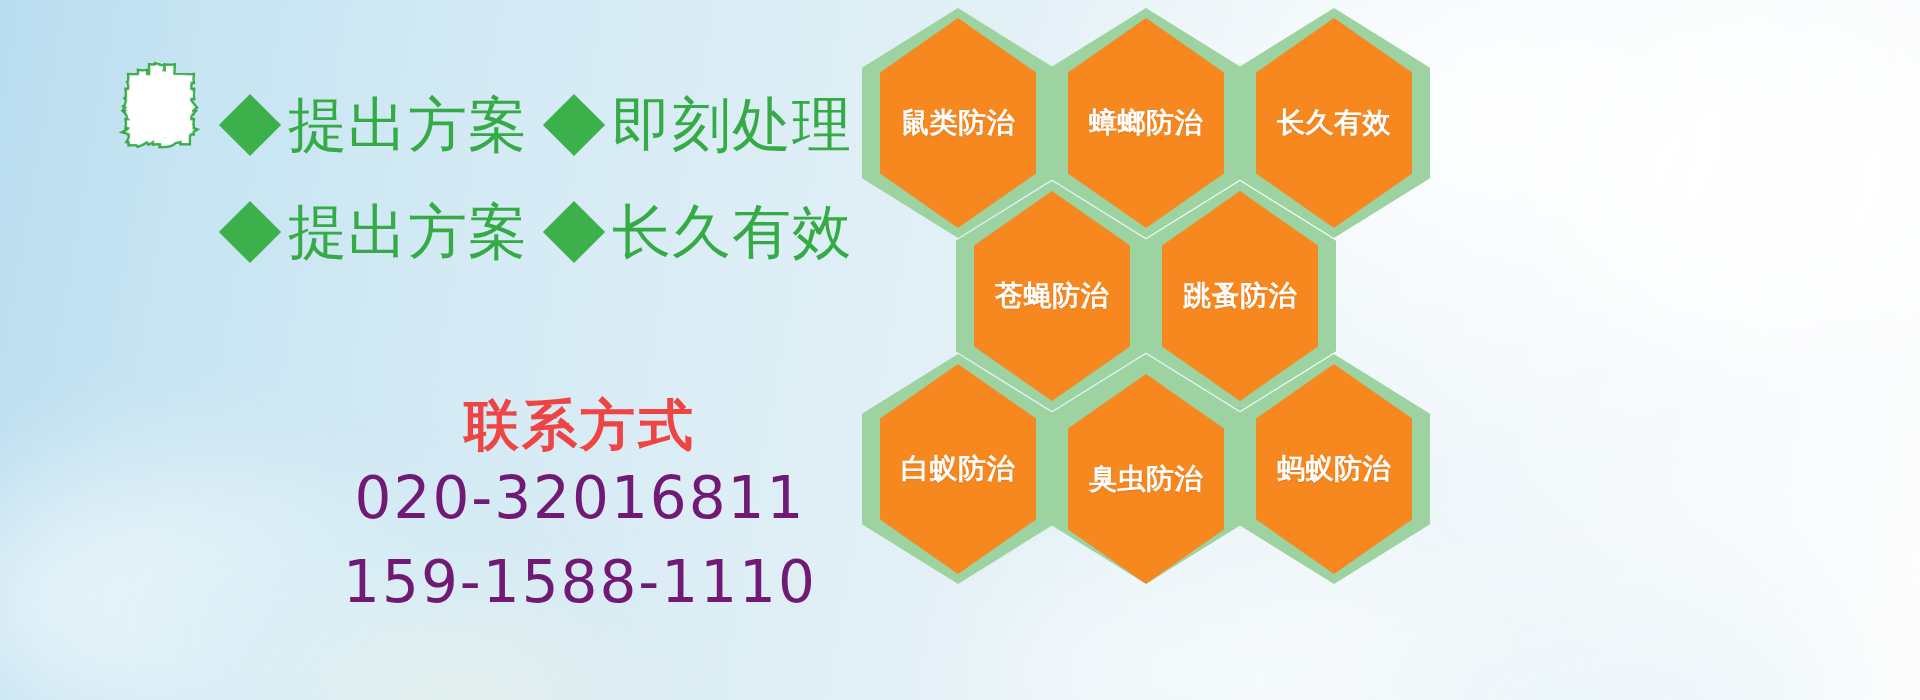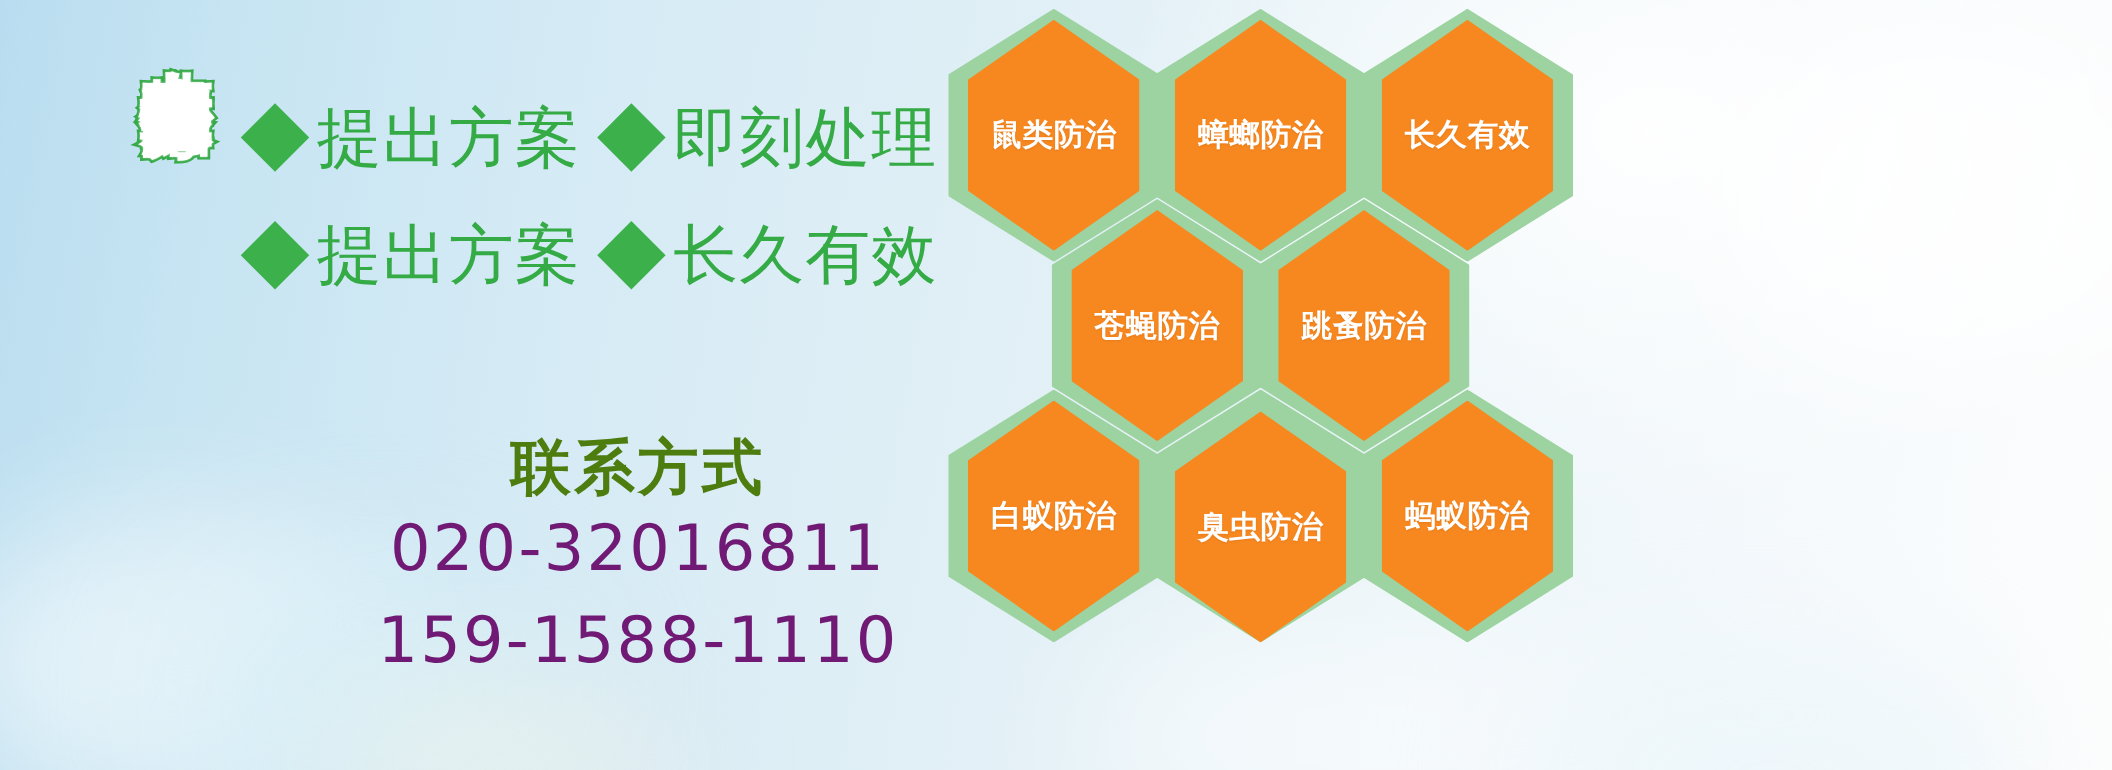--- a/index.html
+++ b/index.html
@@ -66,21 +66,21 @@
     font-weight:normal;
     color:#35ab46;
     letter-spacing:1px;
     white-space:nowrap;
     line-height:1;
   }
 
   
   .contact-block { position:absolute; left:300px; top:395px; width:560px; text-align:center; }
   .contact-title {
-    font-size:55px; font-weight:bold; color:#4d7c0f;
+    font-size:55px; font-weight:bold; color:#ef4444;
     letter-spacing:3px; line-height:1.1;
   }
   .contact-phone {
     font-size:58px; color:#701a75; font-weight:normal;
     letter-spacing:2px; line-height:1.45; white-space:nowrap;
   }
   .contact-phone:first-of-type { margin-top:14px; }
 
   
   .honeycomb { position:absolute; left:856px; top:0; width:620px; height:580px; }

